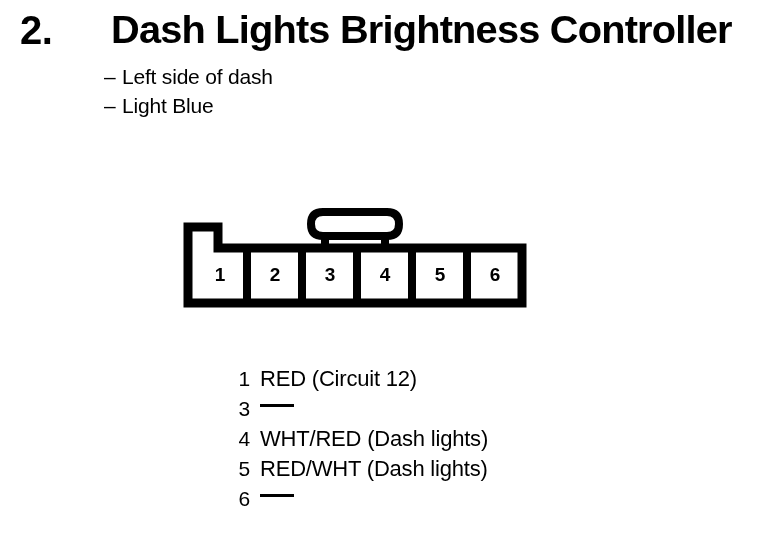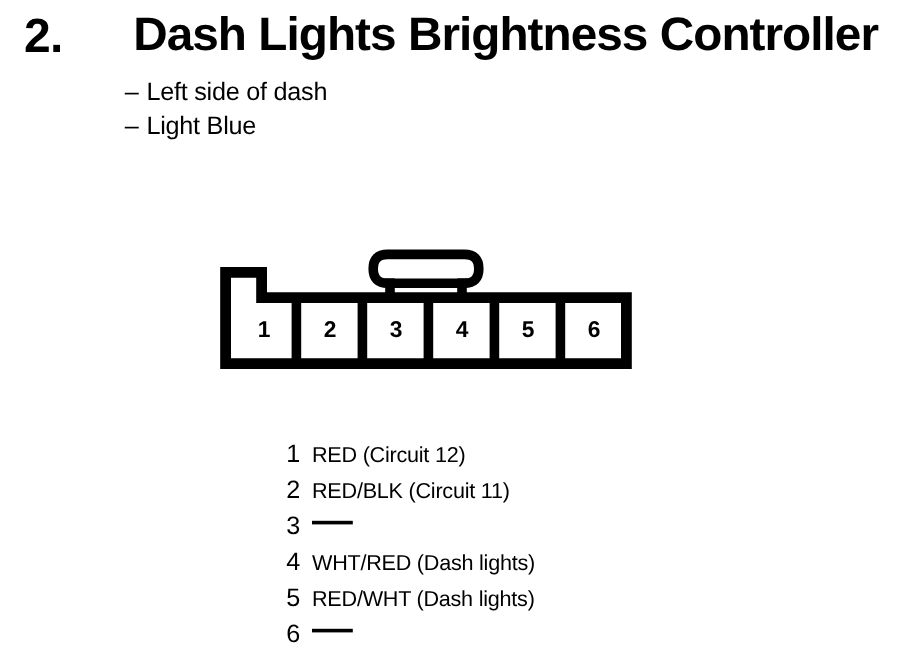--- a/index.html
+++ b/index.html
@@ -102,21 +102,21 @@
   .pin-row .pin-index {
     display: inline-block;
     width: 22px;
     text-align: right;
     font-size: 21px;
     letter-spacing: -0.2px;
   }
   .pin-row .pin-desc {
     display: inline-block;
     margin-left: 10px;
-    font-size: 18px;
+    font-size: 22px;
     letter-spacing: -0.2px;
     vertical-align: baseline;
   }
   .pin-row .pin-desc.is-dash {
     position: relative;
     top: -5px;
   }
   .emdash-bar {
     display: inline-block;
     width: 34px;
@@ -187,23 +187,20 @@
       </g>
     </svg>
   </div>
 
   <div class="pin-legend">
 
     <div class="pin-row">
       <span class="pin-index">1</span><span class="pin-desc">RED (Circuit 12)</span>
     </div>
 
-    <div class="pin-row">
-      <span class="pin-index">2</span><span class="pin-desc">RED/BLK (Circuit 11)</span>
-    </div>
 
     <div class="pin-row">
       <span class="pin-index">3</span><span class="pin-desc is-dash"><span class="emdash-bar"></span></span>
     </div>
 
     <div class="pin-row">
       <span class="pin-index">4</span><span class="pin-desc">WHT/RED (Dash lights)</span>
     </div>
 
     <div class="pin-row">

